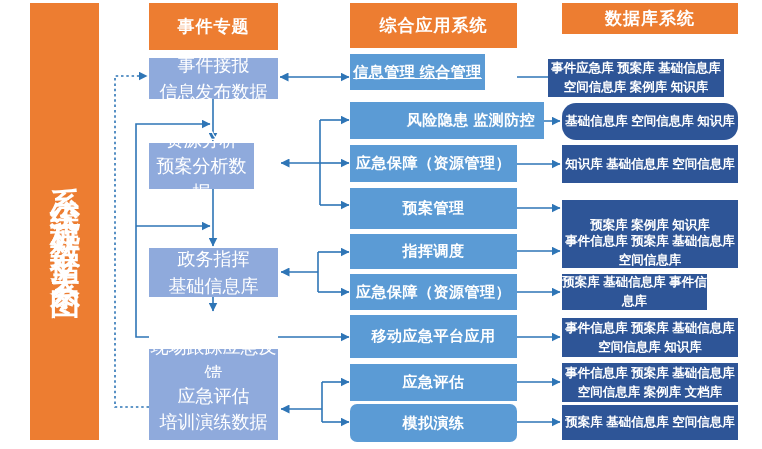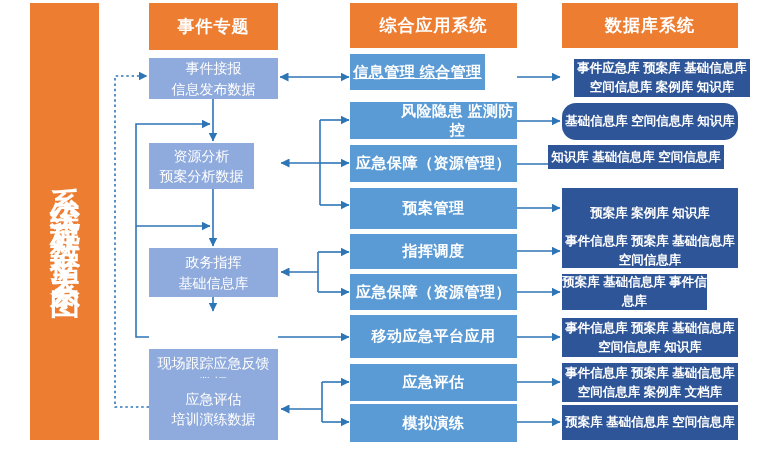--- a/index.html
+++ b/index.html
@@ -8,21 +8,21 @@
   }
   html,body{margin:0;padding:0;}
   body{font-family:"Liberation Sans","DejaVu Sans",sans-serif;background:var(--background);}
   .stage{position:relative;width:762px;height:449px;background:var(--background);overflow:hidden;}
   .stage svg.wires{position:absolute;left:0;top:0;z-index:1;}
   .node,.hdr,.banner{position:absolute;z-index:2;display:flex;align-items:center;justify-content:center;
     text-align:center;color:var(--text);box-sizing:border-box;}
   .banner{background:var(--orange);writing-mode:vertical-rl;text-orientation:upright;
     font-size:30px;font-weight:bold;letter-spacing:13px;justify-content:center;}
   .hdr{background:var(--orange);font-weight:bold;font-size:17px;letter-spacing:1px;}
-  .topic{background:var(--topic-box);font-size:14px;line-height:1.45;white-space:pre-line;}
+  .topic{background:var(--topic-box);font-size:18px;line-height:1.45;white-space:pre-line;}
   .app{background:var(--app-box);font-size:15px;font-weight:bold;letter-spacing:0.5px;}
   .db{background:var(--db-box);font-size:12.5px;font-weight:bold;line-height:1.5;white-space:pre-line;}
   .wires path{stroke:var(--arrow);stroke-width:1.6;fill:none;}
   .wires path.dash{stroke-dasharray:2.5 2.8;}
   .wires marker path{fill:var(--arrow);stroke:none;}
 </style>
 </head>
 <body>
 
 <div class="stage">
@@ -72,48 +72,48 @@
     <path d="M517,292 H560" marker-end="url(#arr)"></path>
     <path d="M517,337 H560" marker-end="url(#arr)"></path>
     <path d="M517,382 H560" marker-end="url(#arr)"></path>
     <path d="M517,422 H560" marker-end="url(#arr)"></path>
   </svg>
 
   <div class="banner" style="left:30px;top:3px;width:69px;height:437px;">系统流程数据关系图</div>
 
   <div class="hdr" style="left:149px;top:3px;width:129px;height:47px;">事件专题</div>
   <div class="hdr" style="left:350px;top:3px;width:167px;height:45px;">综合应用系统</div>
-  <div class="hdr" style="left:562px;top:3px;width:176px;height:45px;">数据库系统</div>
+  <div class="hdr" style="left:562px;top:3px;width:176px;height:31px;">数据库系统</div>
 
   <div class="node topic" style="left:149px;top:58px;width:129px;height:41px;">事件接报
 信息发布数据</div>
   <div class="node topic" style="left:149px;top:143px;width:105px;height:46px;">资源分析
 预案分析数据</div>
   <div class="node topic" style="left:149px;top:248px;width:129px;height:49px;">政务指挥
 基础信息库</div>
   <div class="node topic" style="left:149px;top:313px;width:129px;height:48px;margin-top:36px;">现场跟踪应急反馈
 数据</div>
   <div class="node topic" style="left:149px;top:378px;width:129px;height:62px;">应急评估
 培训演练数据</div>
 
   <div class="node app" style="left:350px;top:54px;width:135px;height:36px;text-decoration:underline;">信息管理 综合管理</div>
-  <div class="node app" style="left:350px;top:102px;width:167px;height:37px;padding-left:48px;">风险隐患 监测防控</div>
+  <div class="node app" style="left:350px;top:102px;width:194px;height:37px;padding-left:48px;">风险隐患 监测防控</div>
   <div class="node app" style="left:350px;top:145px;width:167px;height:37px;">应急保障（资源管理）</div>
   <div class="node app" style="left:350px;top:188px;width:167px;height:41px;">预案管理</div>
   <div class="node app" style="left:350px;top:234px;width:167px;height:35px;">指挥调度</div>
   <div class="node app" style="left:350px;top:274px;width:167px;height:36px;">应急保障（资源管理）</div>
   <div class="node app" style="left:350px;top:315px;width:167px;height:43px;">移动应急平台应用</div>
   <div class="node app" style="left:350px;top:364px;width:167px;height:37px;">应急评估</div>
-  <div class="node app" style="left:350px;top:404px;width:167px;height:38px;">模拟演练</div>
+  <div class="node app" style="left:350px;top:404px;width:167px;height:38px;border-radius:7px;">模拟演练</div>
 
-  <div class="node db" style="left:574px;top:59px;width:176px;height:38px;">事件应急库 预案库 基础信息库
+  <div class="node db" style="left:548px;top:59px;width:176px;height:38px;">事件应急库 预案库 基础信息库
 空间信息库 案例库 知识库</div>
   <div class="node db" style="left:562px;top:103px;width:176px;height:37px;border-radius:14px;">基础信息库 空间信息库 知识库</div>
-  <div class="node db" style="left:548px;top:145px;width:176px;height:24px;">知识库 基础信息库 空间信息库</div>
-  <div class="node db" style="left:562px;top:188px;width:176px;height:51px;">预案库 案例库 知识库</div>
+  <div class="node db" style="left:562px;top:145px;width:176px;height:38px;">知识库 基础信息库 空间信息库</div>
+  <div class="node db" style="left:562px;top:200px;width:176px;height:51px;">预案库 案例库 知识库</div>
   <div class="node db" style="left:562px;top:234px;width:176px;height:34px;">事件信息库 预案库 基础信息库
 空间信息库</div>
   <div class="node db" style="left:562px;top:274px;width:145px;height:36px;">预案库 基础信息库 事件信息库</div>
   <div class="node db" style="left:562px;top:318px;width:176px;height:39px;">事件信息库 预案库 基础信息库
 空间信息库 知识库</div>
   <div class="node db" style="left:562px;top:363px;width:176px;height:39px;">事件信息库 预案库 基础信息库
 空间信息库 案例库 文档库</div>
   <div class="node db" style="left:562px;top:405px;width:176px;height:35px;">预案库 基础信息库 空间信息库</div>
 
 </div>

